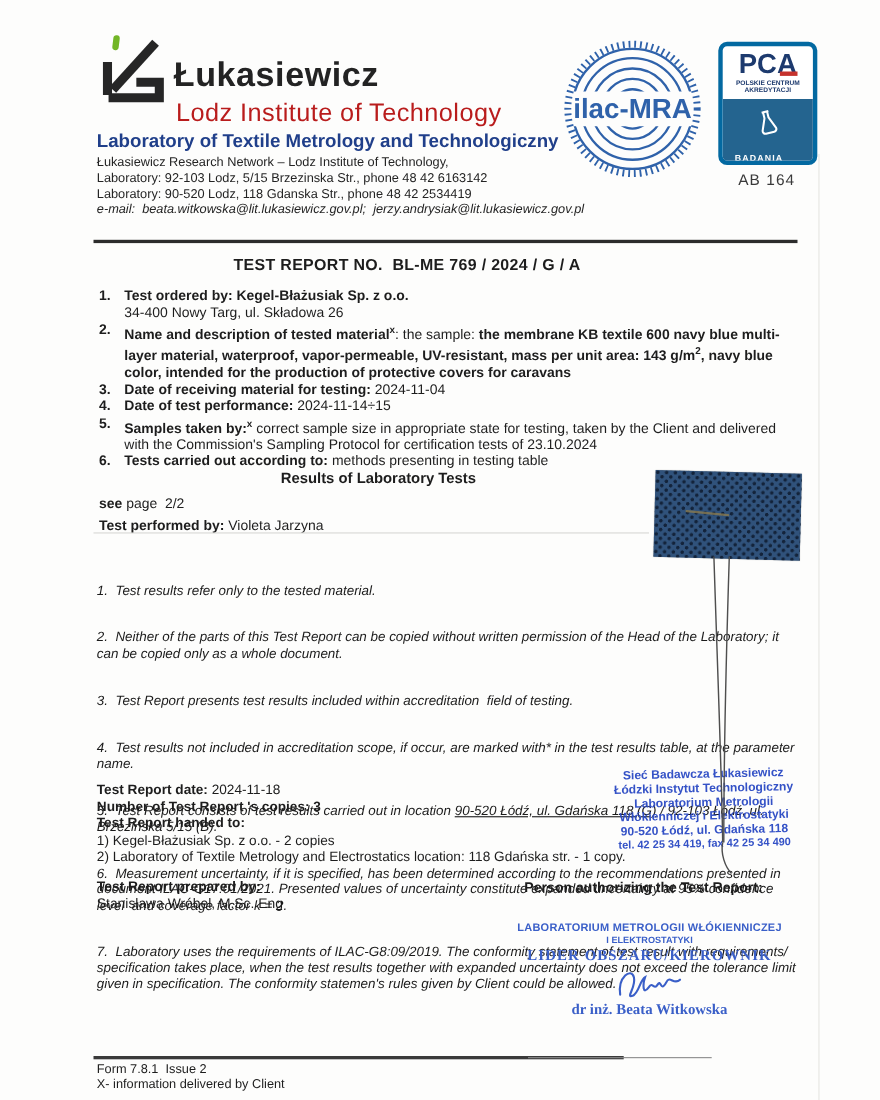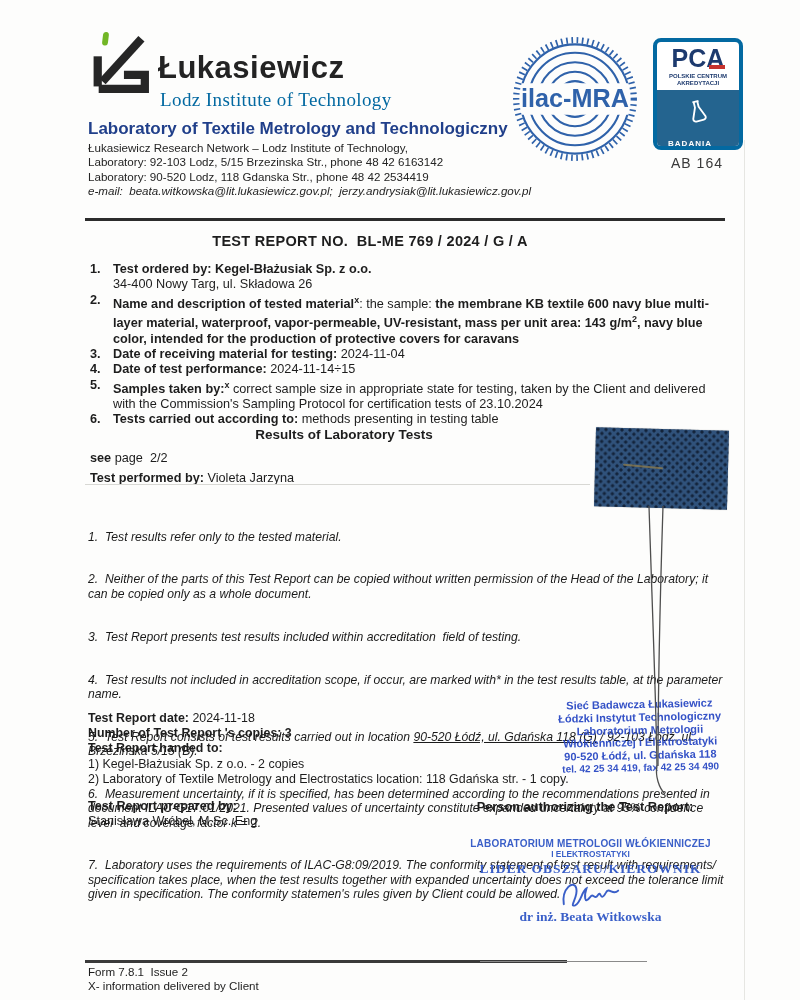--- a/index.html
+++ b/index.html
@@ -2,21 +2,21 @@
 <html><head>
 <meta charset="utf-8">
 <style>
   html,body{margin:0;padding:0;background:#e9e9e7;}
   .page{position:relative;width:800px;height:1000px;margin:0 auto;background:#fdfdfc;
         font-family:"Liberation Sans",sans-serif;color:#1d1d1d;overflow:hidden;padding-left:35px;}
   .pre{white-space:pre-wrap;}
   
   .hdr-left{position:absolute;left:88px;top:30px;}
   .brand{position:absolute;left:158px;top:50px;font-size:31px;font-weight:bold;color:#232323;letter-spacing:.5px;}
-  .brand-sub{position:absolute;left:160px;top:89px;font-size:19px;color:#0369a1;letter-spacing:.4px;font-family:Liberation Serif, serif;}
+  .brand-sub{position:absolute;left:160px;top:89px;font-size:23px;color:#b91c1c;letter-spacing:.4px;}
   .lab-title{position:absolute;left:88px;top:119px;font-size:17px;font-weight:bold;color:#203f8a;}
   .addr{position:absolute;left:88px;top:141px;font-size:11.6px;line-height:14.3px;color:#242424;}
   .addr .em{font-style:italic;}
   .ilac{position:absolute;left:512px;top:36px;}
   .pca-wrap{position:absolute;left:653px;top:38px;width:88px;text-align:center;}
   .pca-badge{width:82px;height:104px;margin:0 auto;border:4px solid #0369a1;border-radius:8px;background:#fff;overflow:hidden;}
   .pca-name{font-size:25px;font-weight:bold;color:#1d3a6e;line-height:26px;margin-top:3px;position:relative;}
   .pca-name .red{position:absolute;right:14px;bottom:2px;width:16px;height:4px;background:#c5322d;}
   .pca-sub{font-size:6px;font-weight:bold;color:#1d3a6e;line-height:7px;margin:2px 4px 3px;}
   .pca-blue{background:#24648f;height:62px;position:relative;}

